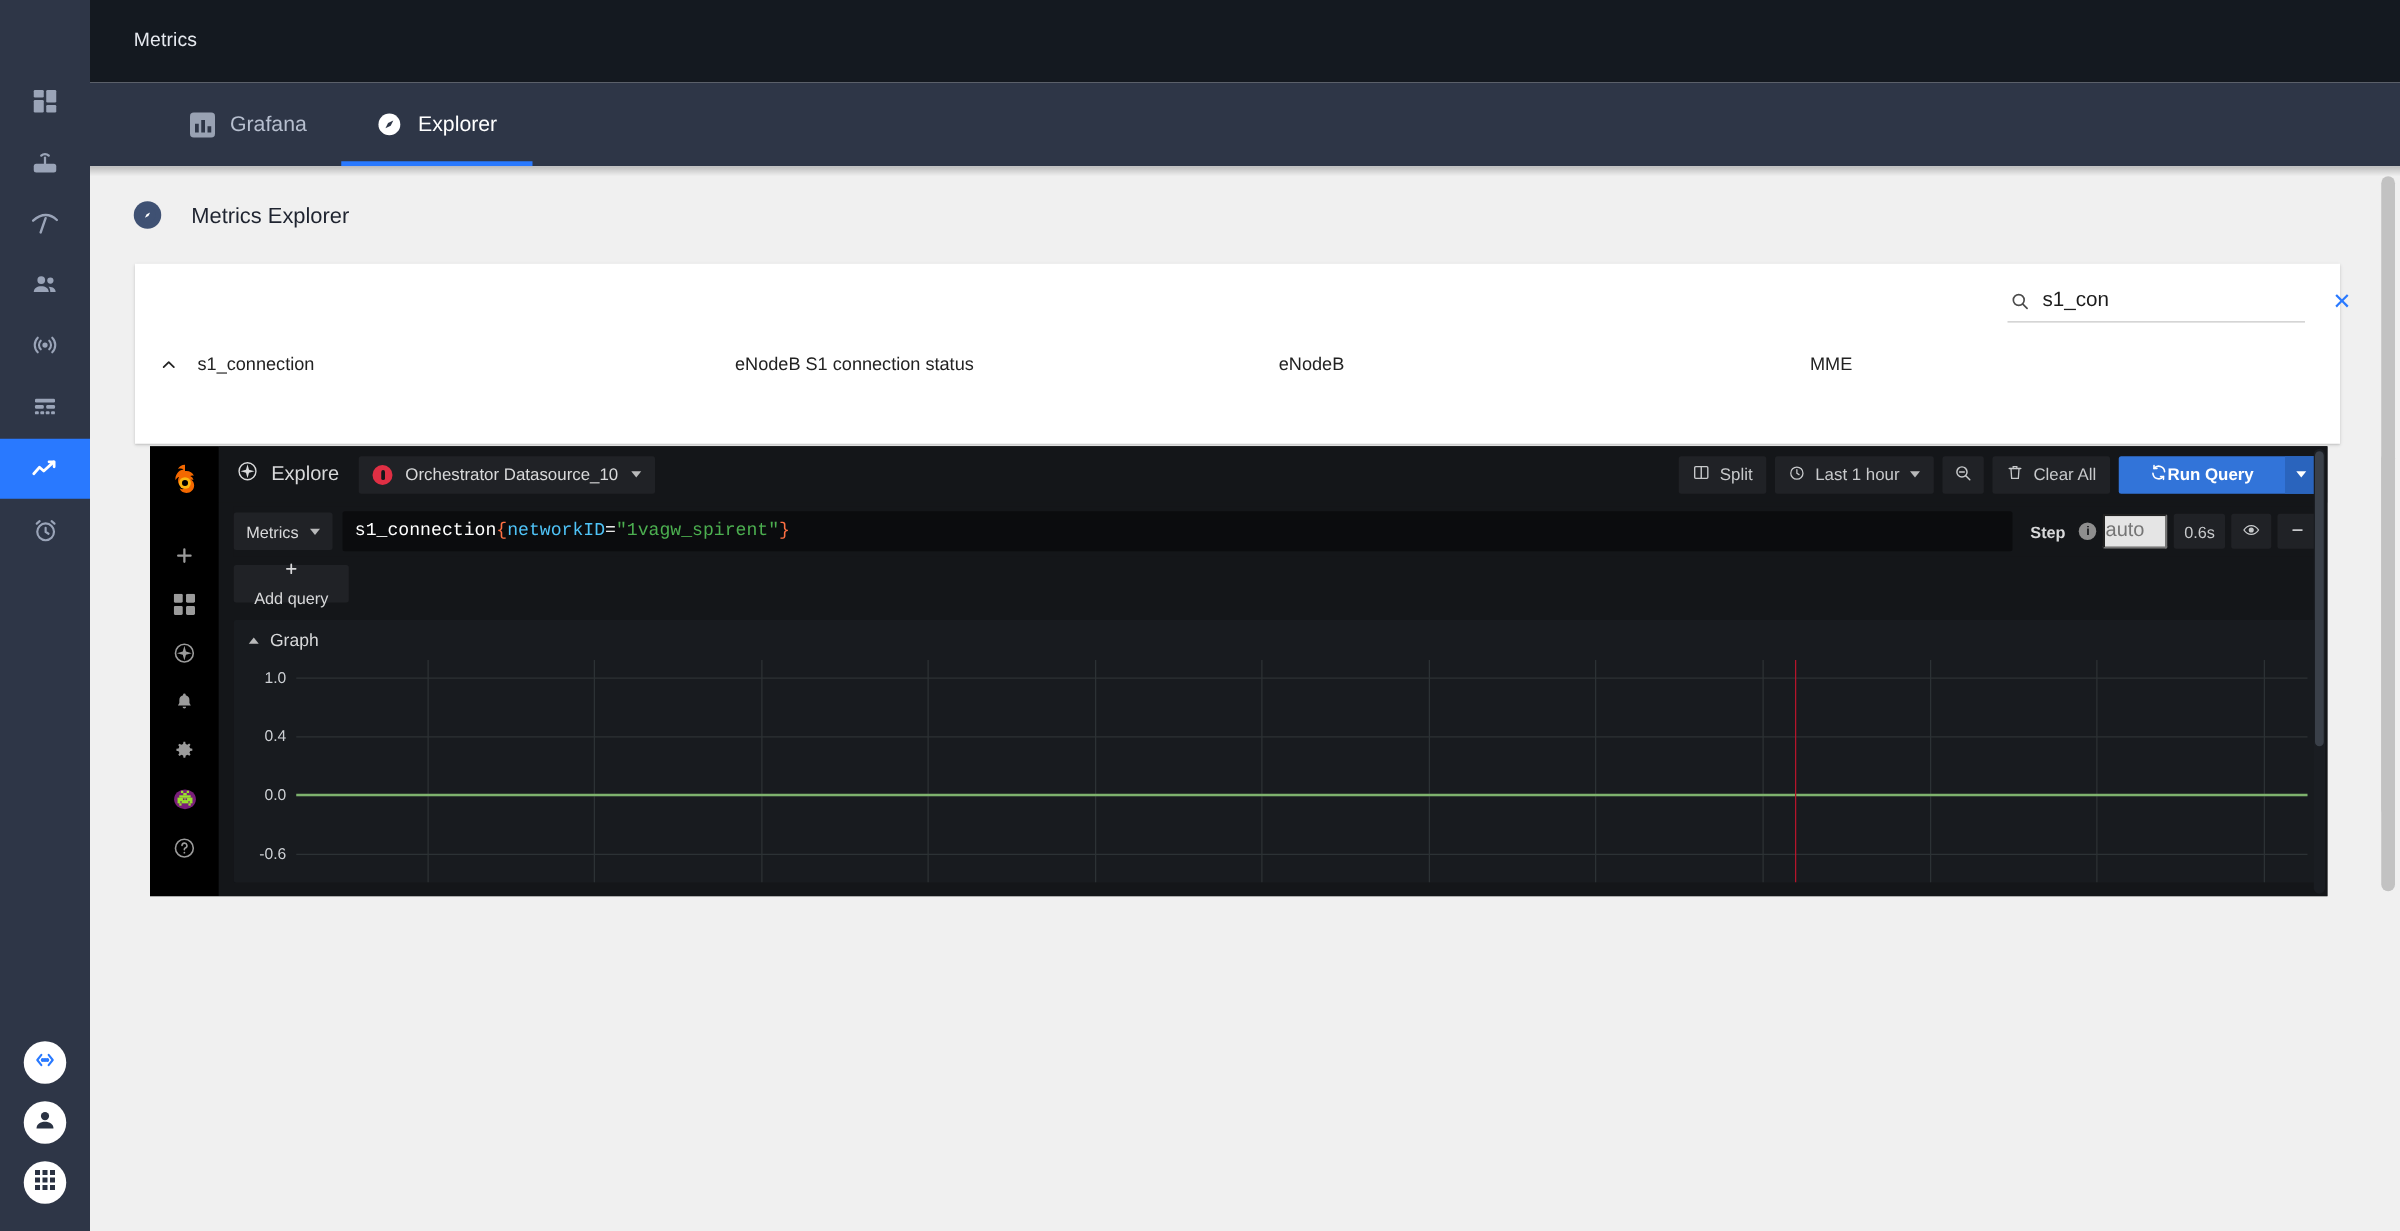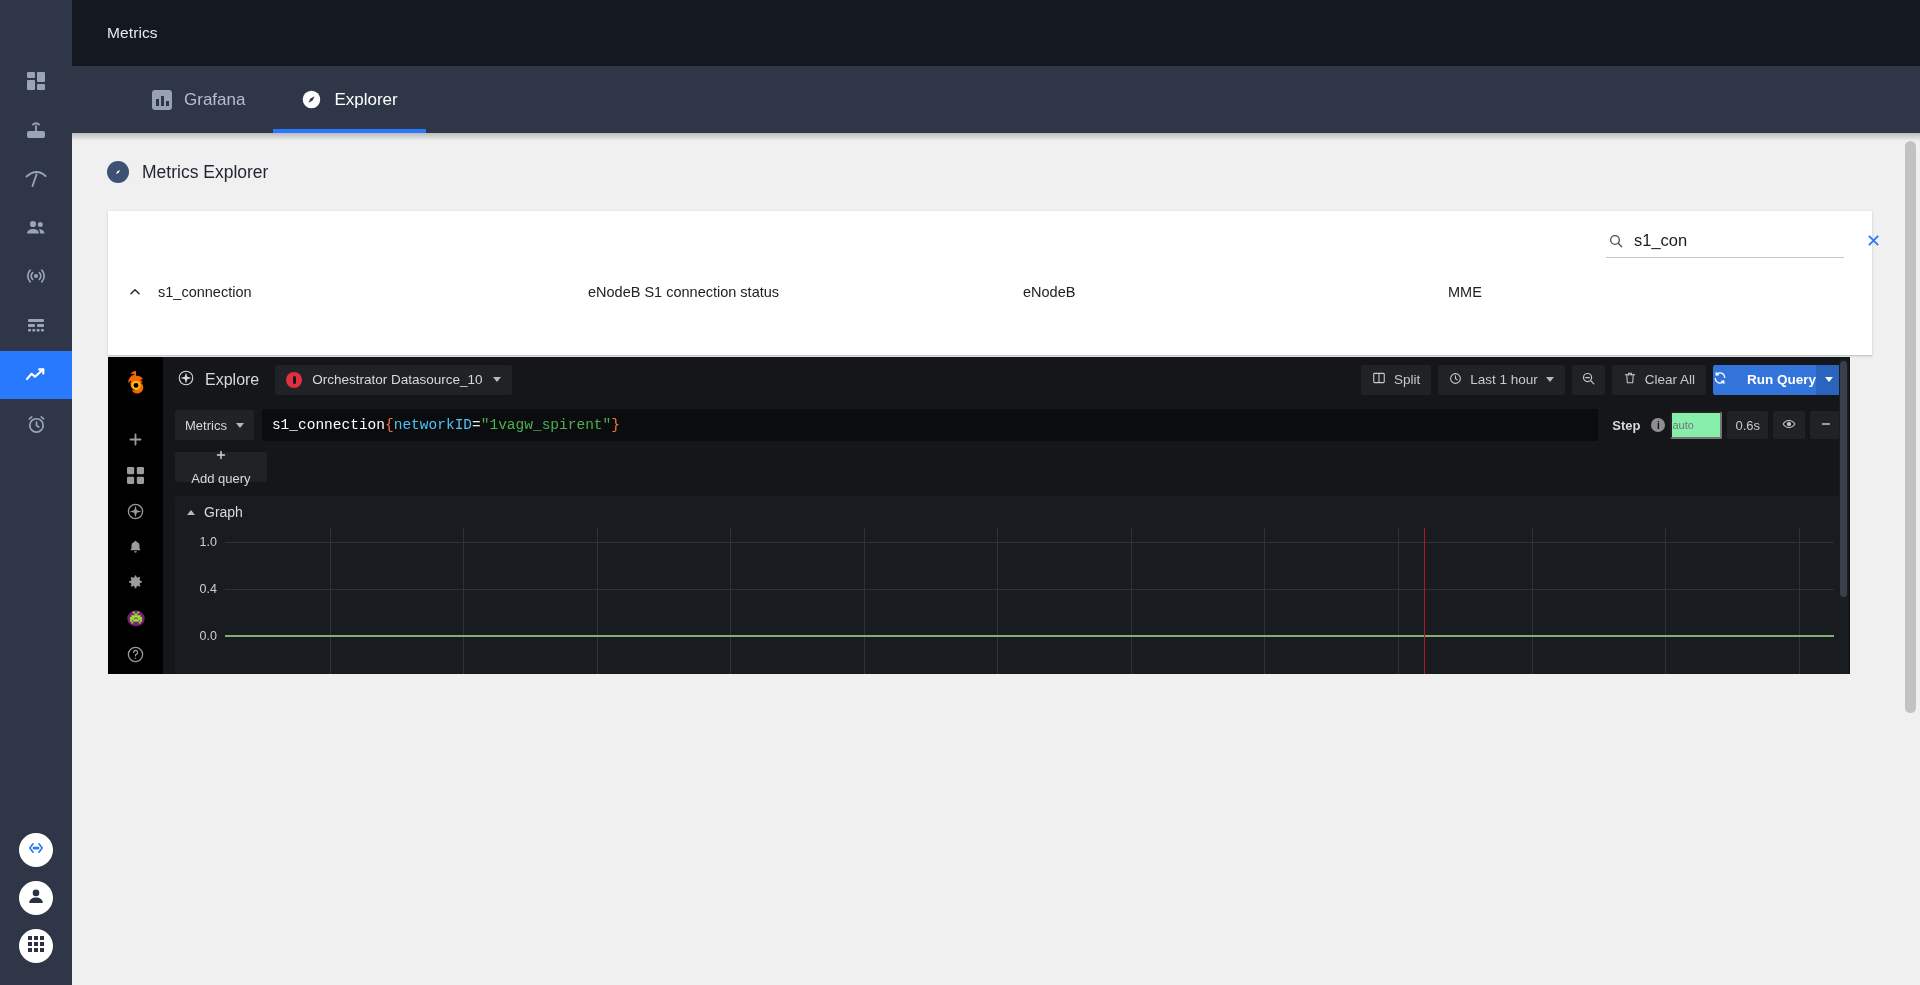--- a/index.html
+++ b/index.html
@@ -78,21 +78,21 @@
     background: linear-gradient(to bottom, rgba(0,0,0,.22), rgba(0,0,0,0));
     pointer-events: none; z-index: 5;
   }
 
   
   .content {
     position: absolute; left: 72px; top: 133px; width: 1848px; height: 852px;
     background: #f0f0f0; overflow: hidden;
   }
   .page-head {
-    display: flex; align-items: center; gap: 13px;
+    display: flex; align-items: center; gap: 24px;
     padding: 28px 0 0 35px;
   }
   .page-head-icon {
     width: 22px; height: 22px; border-radius: 50%;
     background: #3f5173; color: #fff;
     display: flex; align-items: center; justify-content: center;
   }
   .page-head-title { font-size: 17.5px; color: #1f2430; }
 
   .card {
@@ -126,22 +126,22 @@
   .c-name { width: 430px; }
   .c-desc { width: 435px; }
   .c-cat  { width: 425px; }
   .c-svc  { flex: 1; }
   .tbl-head span { font-size: 14.5px; color: #2a2a2a; }
   .tbl-row span  { font-size: 14.5px; color: #222; }
   .caret-up { color: #2979ff; display: flex; cursor: pointer; }
 
   
   .gf {
-    position: absolute; left: 36px; top: 224px;
-    width: 1742px; height: 317px;
+    position: absolute; left: 48px; top: 224px;
+    width: 1742px; height: 360px;
     background: #0b0c0e; overflow: hidden;
     display: flex;
   }
   .gf-rail {
     width: 55px; background: #000000; flex: 0 0 55px;
     display: flex; flex-direction: column; align-items: center;
   }
   .gf-logo { margin-top: 11px; width: 34px; height: 34px; display:flex; align-items:center; justify-content:center; }
   .gf-rail-item {
     width: 55px; height: 39px; display: flex; align-items: center; justify-content: center;
@@ -175,21 +175,21 @@
   .gf-btn {
     height: 30px; padding: 0 11px; border-radius: 2px;
     background: #202226; color: #c7c9cb; font-size: 13.5px;
     display: flex; align-items: center; gap: 8px; cursor: pointer;
   }
   .gf-btn.icon-only { padding: 0 9px; }
   .gf-run {
     height: 30px; border-radius: 2px; background: #3274d9; color: #fff;
     display: flex; align-items: stretch; cursor: pointer; font-size: 13.5px; font-weight: bold;
   }
-  .gf-run .lbl { display:flex; align-items:center; gap: 20px; padding: 0 0; }
+  .gf-run .lbl { display:flex; align-items:center; gap: 0; padding: 0 25px; }
   .gf-run .arw { display:flex; align-items:center; padding: 0 9px; background: #2a64bd; }
 
   .gf-queryrow {
     margin: 3px 8px 0 12px; height: 40px; background: #141619;
     display: flex; align-items: center;
   }
   .gf-qtype {
     height: 30px; padding: 0 10px; background: #202226; border-radius: 2px;
     display: flex; align-items: center; gap: 9px; color: #d8d9da; font-size: 13px; cursor: pointer;
   }
@@ -204,22 +204,22 @@
   .tk-eq { color: #e8e8e8; }
   .tk-val { color: #4caf50; }
   .gf-qopts { display: flex; align-items: center; gap: 5px; margin-left: 8px; }
   .gf-step-lbl { color: #d8d9da; font-size: 13px; font-weight: bold; padding: 0 6px; }
   .gf-info {
     width: 14px; height: 14px; border-radius: 50%; background: #8e8e8e;
     color: #141619; font-size: 10px; font-weight: bold;
     display: flex; align-items: center; justify-content: center;
   }
   .gf-auto {
-    width: 52px; height: 28px; background: #86efac; border-radius: 2px;
-    color: #6e6e6e; font-size: 11px; display: flex; align-items: center; justify-content: center;
+    width: 52px; height: 28px; background: #e5e5e5; border-radius: 2px;
+    color: #6e6e6e; font-size: 16px; display: flex; align-items: center; justify-content: center;
     cursor: text;
   }
   .gf-smallbtn {
     min-width: 32px; height: 28px; padding: 0 8px; background: #202226; border-radius: 2px;
     color: #c7c9cb; font-size: 13px; display: flex; align-items: center; justify-content: center;
     cursor: pointer;
   }
 
   .gf-addquery {
     margin: 7px 0 0 12px; height: 30px; width: 92px;

